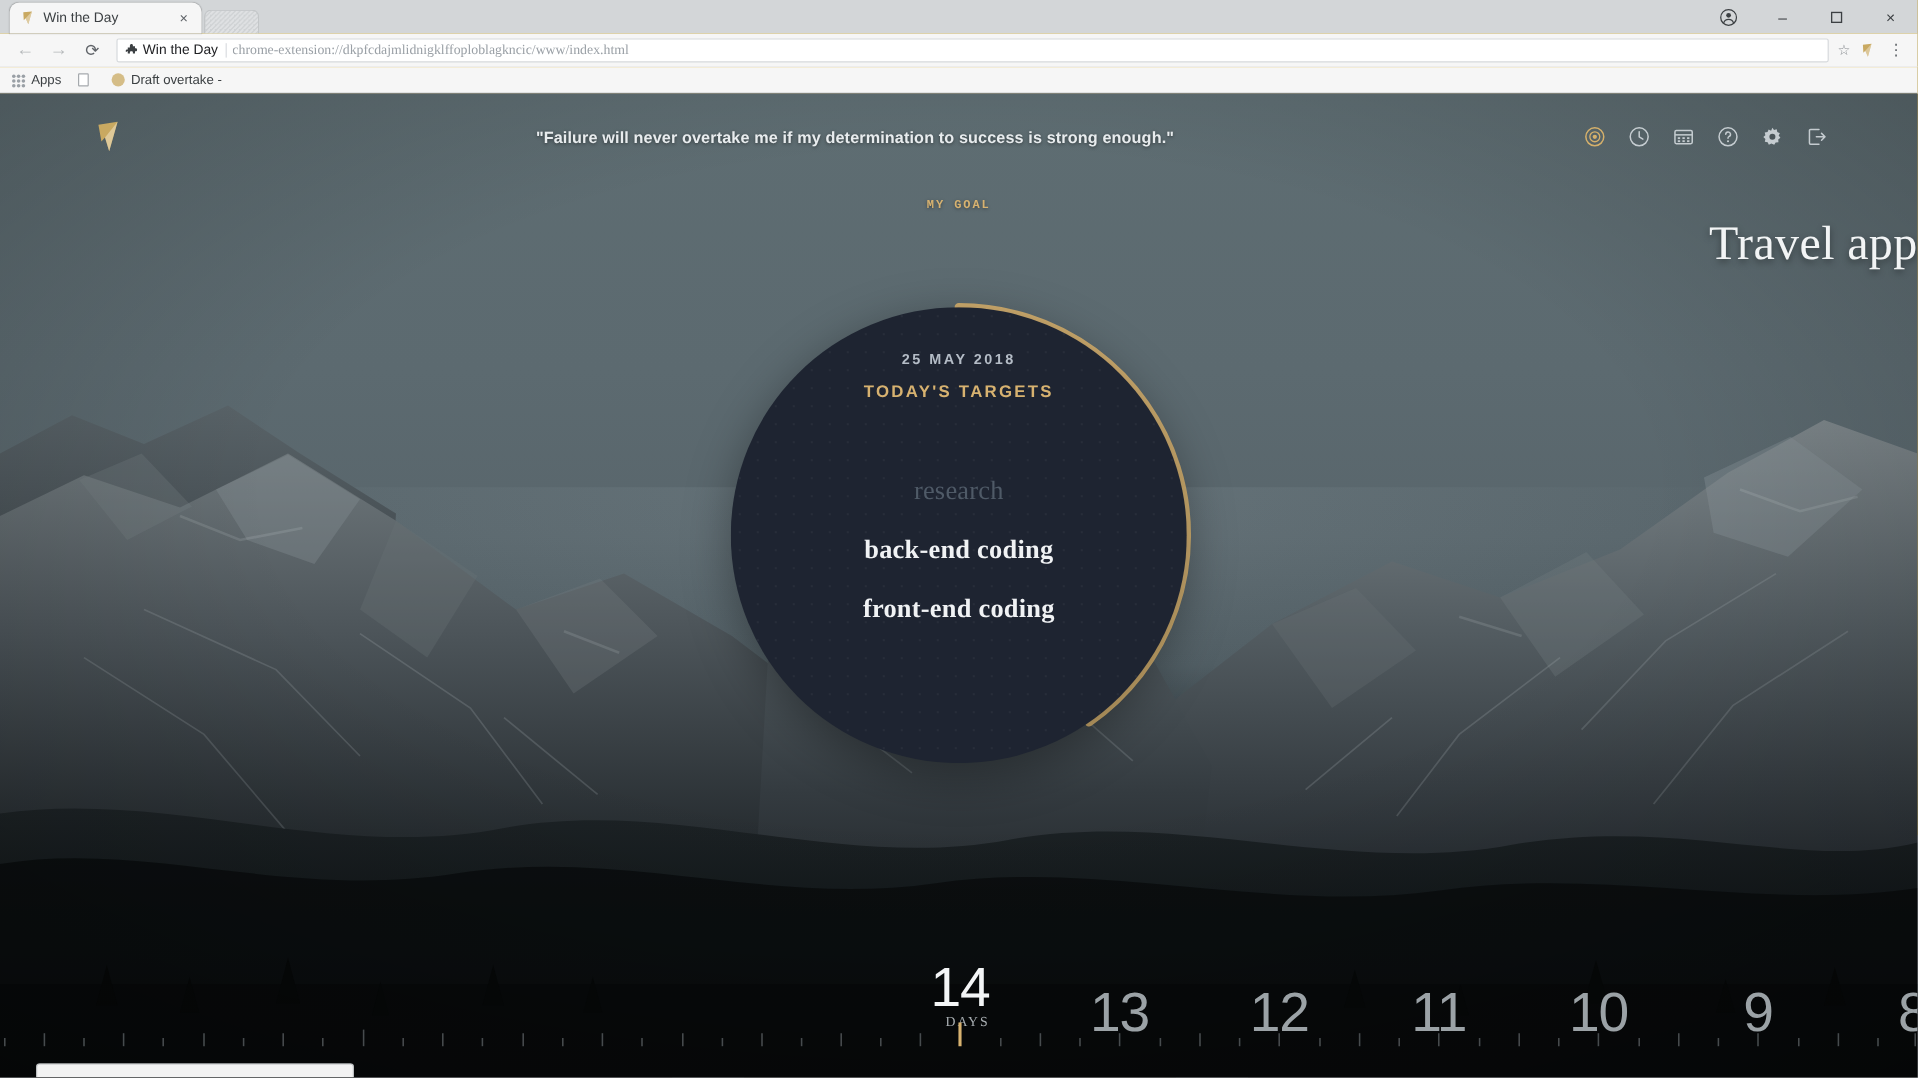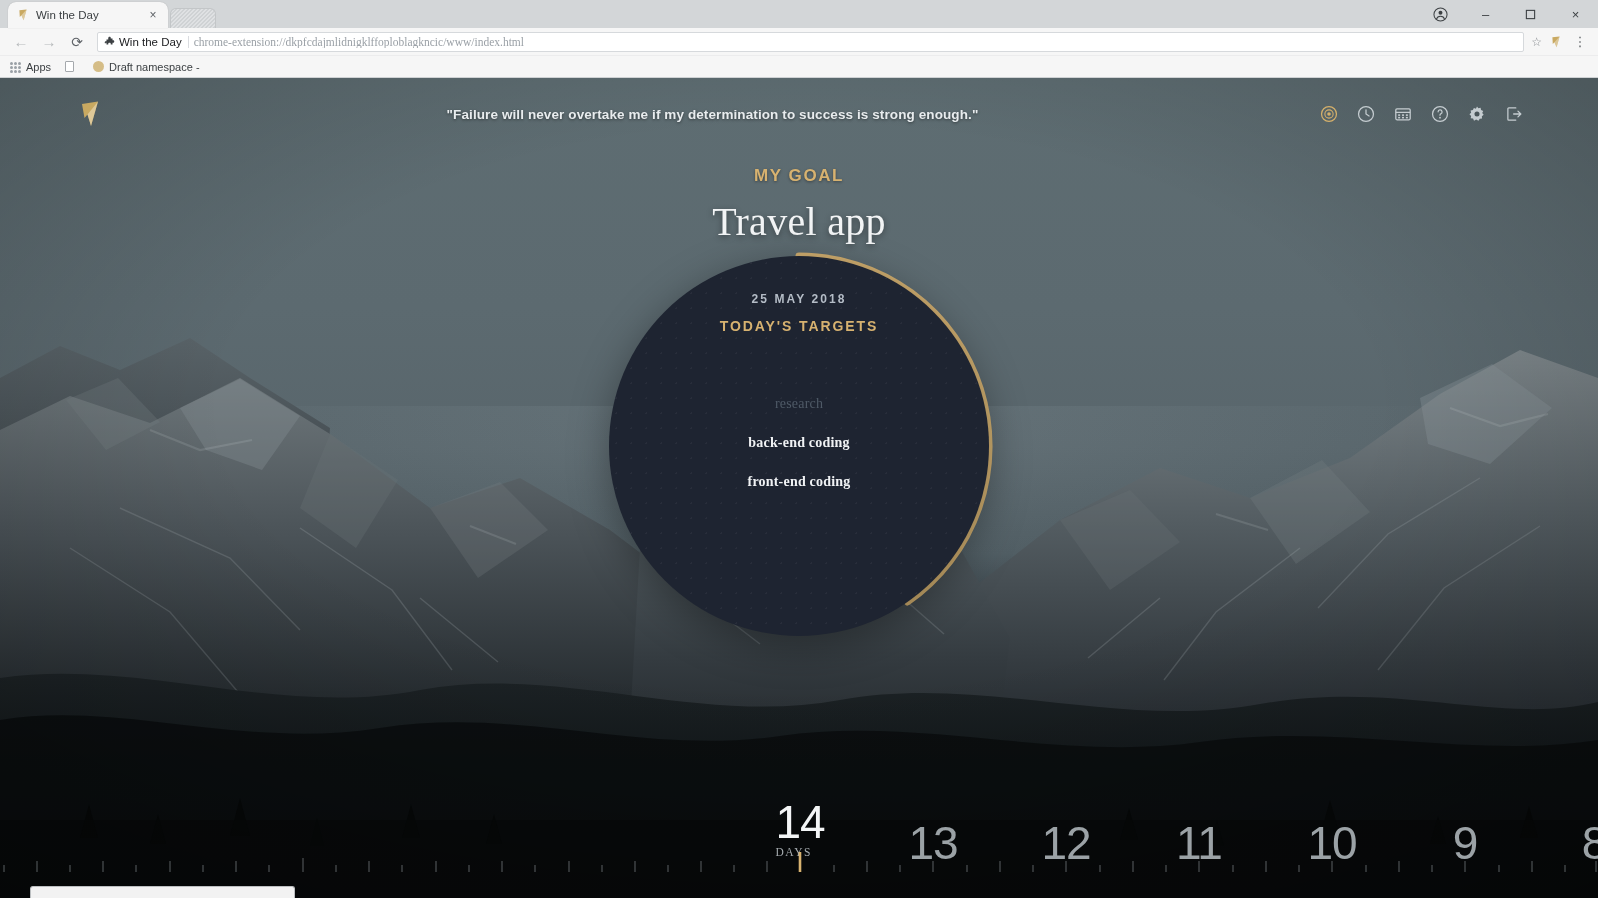--- a/index.html
+++ b/index.html
@@ -131,27 +131,29 @@
     width:18px; height:18px; display:flex; align-items:center; justify-content:center;
     color:#cfd6da; opacity:.92;
   }
   .hdr-icon.active { color:#d5b06b; opacity:1; }
 
   
   .goal-block {
     position:absolute; left:0; right:0; top:88px; text-align:center; z-index:6;
   }
   .goal-kicker {
-    color:#d7b270; font-size:17px; font-weight:bold; letter-spacing:1.6px;
+    color:#d7b270; font-size:10px; font-weight:bold; letter-spacing:1.6px;
     text-shadow:0 1px 3px rgba(0,0,0,.4);
+    font-family:Liberation Mono, monospace;
   }
   .goal-title {
-    margin-top:12px; color:#f2f4f5; font-size:40px;
+    margin-top:2px; color:#f2f4f5; font-size:40px;
     font-family:"Liberation Serif", serif; font-weight:normal; letter-spacing:.3px;
     text-shadow:0 2px 6px rgba(0,0,0,.4);
+    text-align:right;
   }
 
   
   .circle-wrap {
     position:absolute; left:50%; top:178px; transform:translateX(-50%);
     width:380px; height:380px; z-index:6;
   }
   .ring-svg { position:absolute; left:-9px; top:-9px; width:398px; height:398px; }
   .disc {
     position:absolute; inset:0; border-radius:50%;
@@ -166,35 +168,35 @@
     align-items:center; padding-top:36px;
   }
   .disc-date {
     color:#b4bcc6; font-size:12px; font-weight:bold; letter-spacing:2.1px;
   }
   .disc-sub {
     margin-top:12px; color:#d7b270; font-size:14px; font-weight:bold; letter-spacing:1.9px;
   }
   .task-list { margin-top:62px; display:flex; flex-direction:column; align-items:center; gap:23px; width:100%; }
   .task {
-    font-family:"Liberation Serif", serif; font-size:14px;
+    font-family:"Liberation Serif", serif; font-size:22px;
     color:#f0f2f4; letter-spacing:.2px; font-weight:bold;
   }
   .task.done { color:#4f5a67; font-weight:normal; }
 
   
   .countdown {
     position:absolute; left:0; right:0; bottom:26px; height:86px; z-index:6;
   }
   .cd-row {
     position:absolute; left:0; right:0; bottom:14px; height:70px;
     display:flex; align-items:flex-end;
   }
   .cd-item {
-    position:absolute; bottom:0; text-align:left;
+    position:absolute; bottom:0; text-align:right;
     transform:translateX(-50%);
   }
   .cd-num {
     font-size:46px; font-weight:300; color:#9ba2a6; line-height:.95;
     letter-spacing:-1px;
   }
   .cd-item.current .cd-num { font-size:46px; color:#f3f5f6; }
   .cd-label {
     margin-top:1px; font-size:11.5px; letter-spacing:1.6px; color:#a7adb1; font-weight:normal;font-family:Liberation Serif, serif;
   }
@@ -288,21 +290,21 @@
           <i></i>
       </span>
       <span class="bm-label">Apps</span>
     </span>
     <span class="bm-item">
       <span class="bm-doc"></span>
       <span class="bm-label"></span>
     </span>
     <span class="bm-item">
       <span class="bm-dot"></span>
-      <span class="bm-label">Draft namespace - </span>
+      <span class="bm-label">Draft overtake - </span>
     </span>
   </div>
 
   <div class="page">
 
     <div class="sky"></div>
     <div class="haze"></div>
 
     <div class="mtn">
       <svg viewBox="0 0 1598 820" preserveAspectRatio="none">

